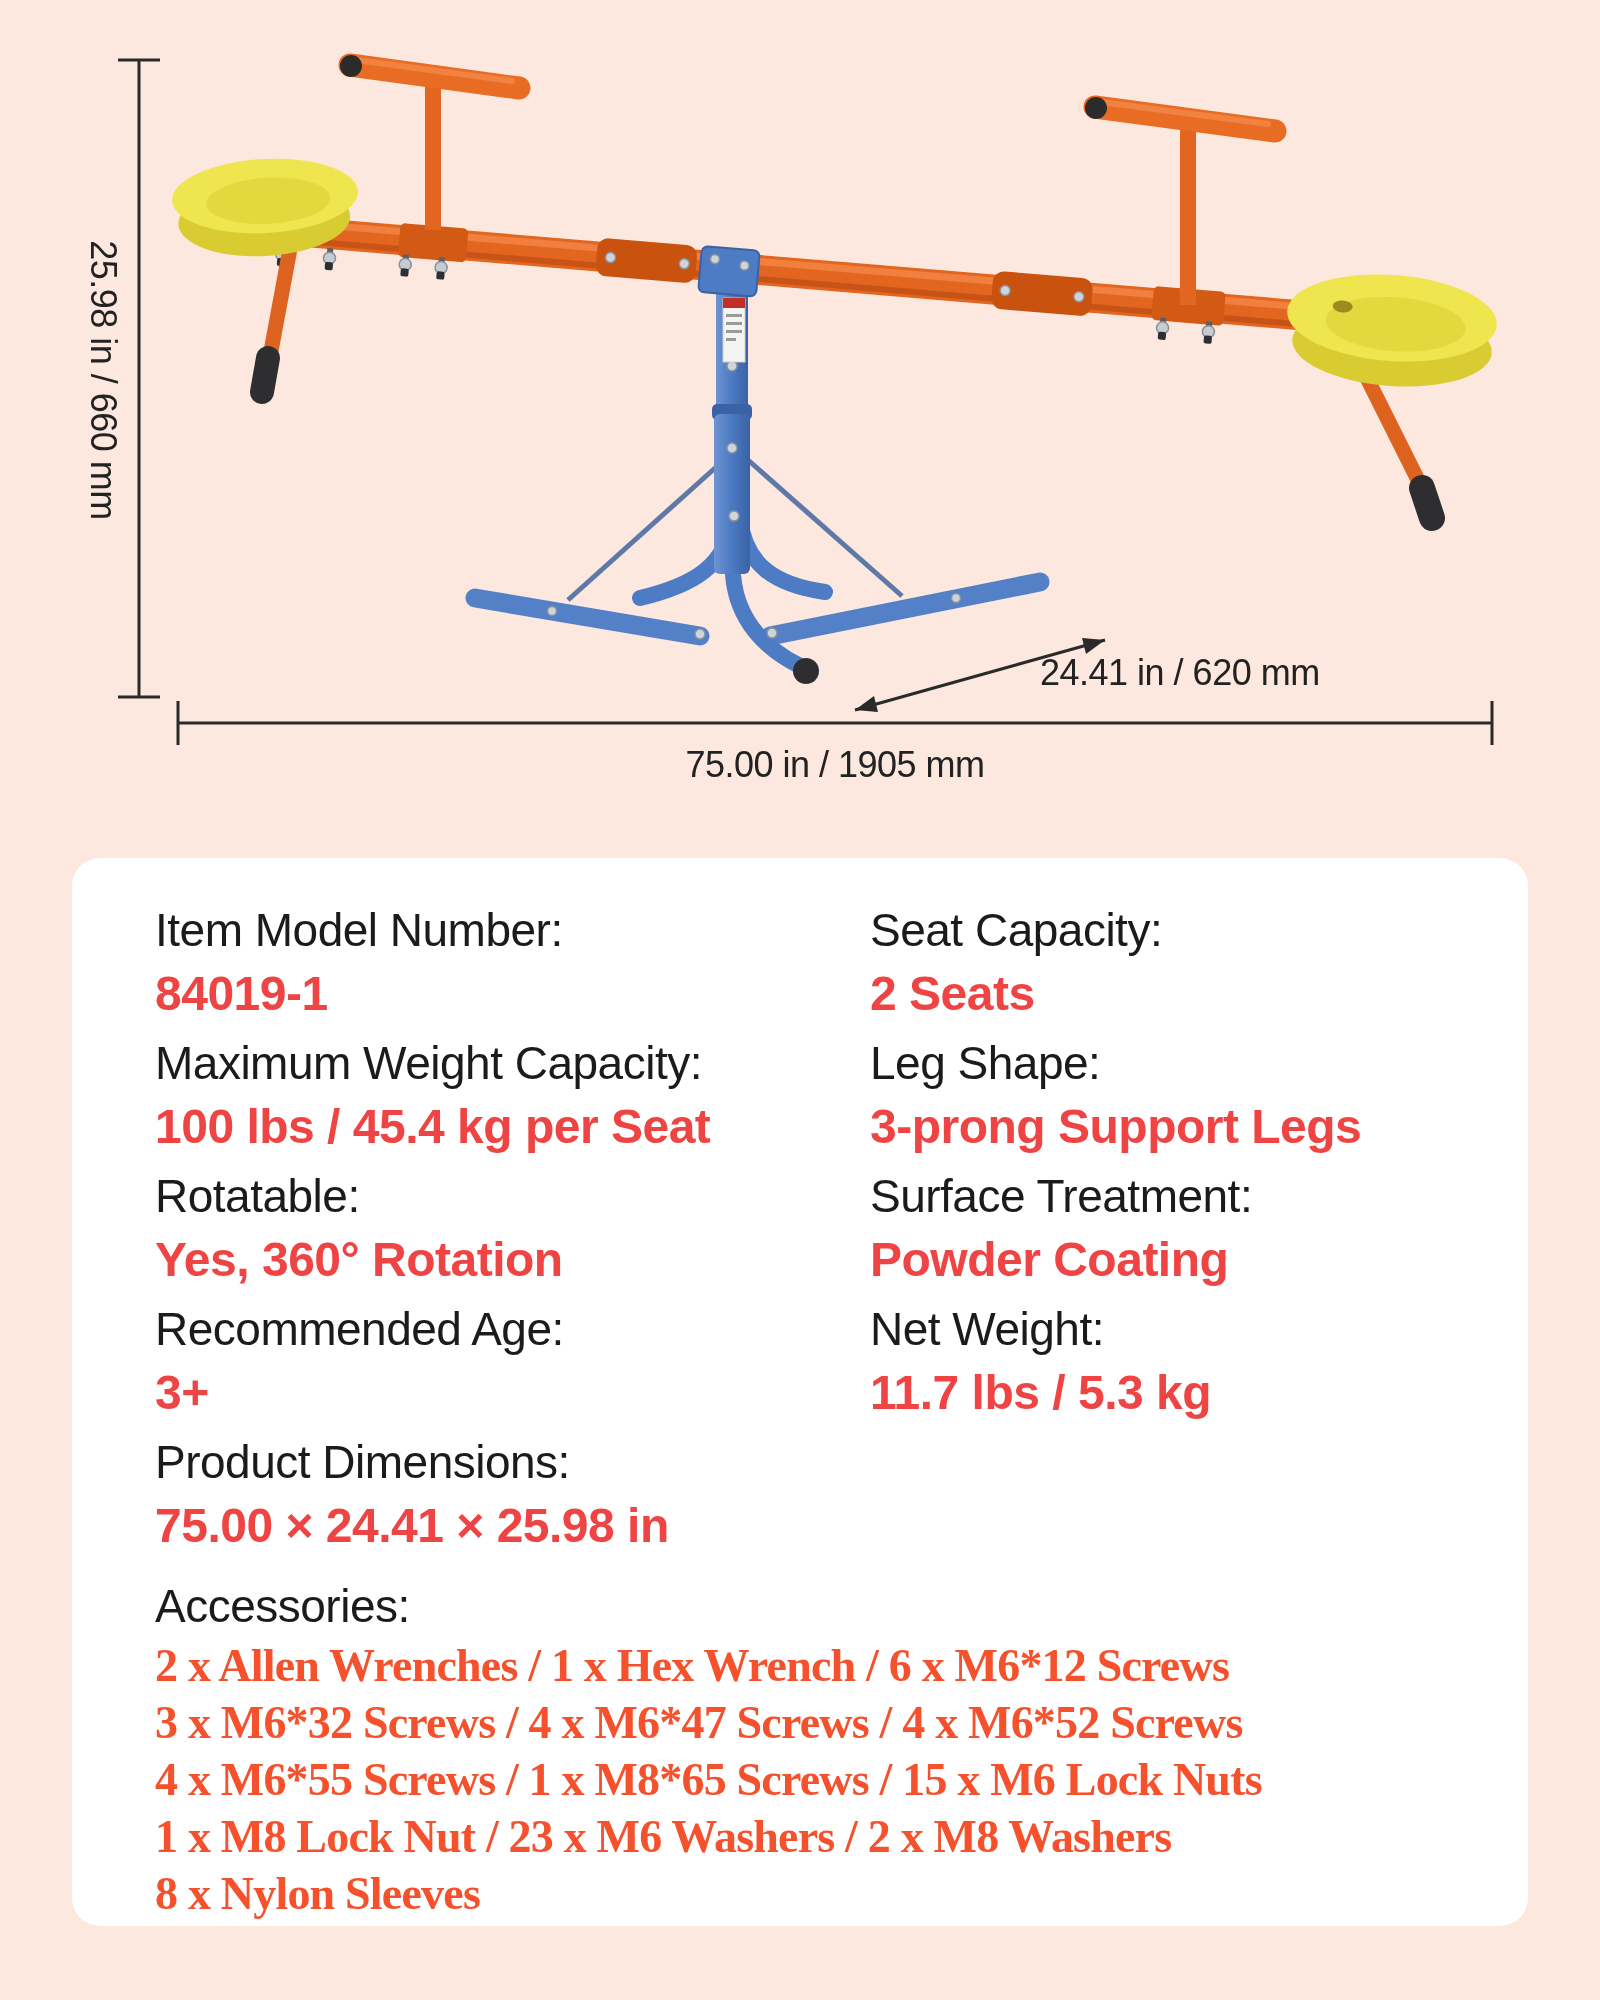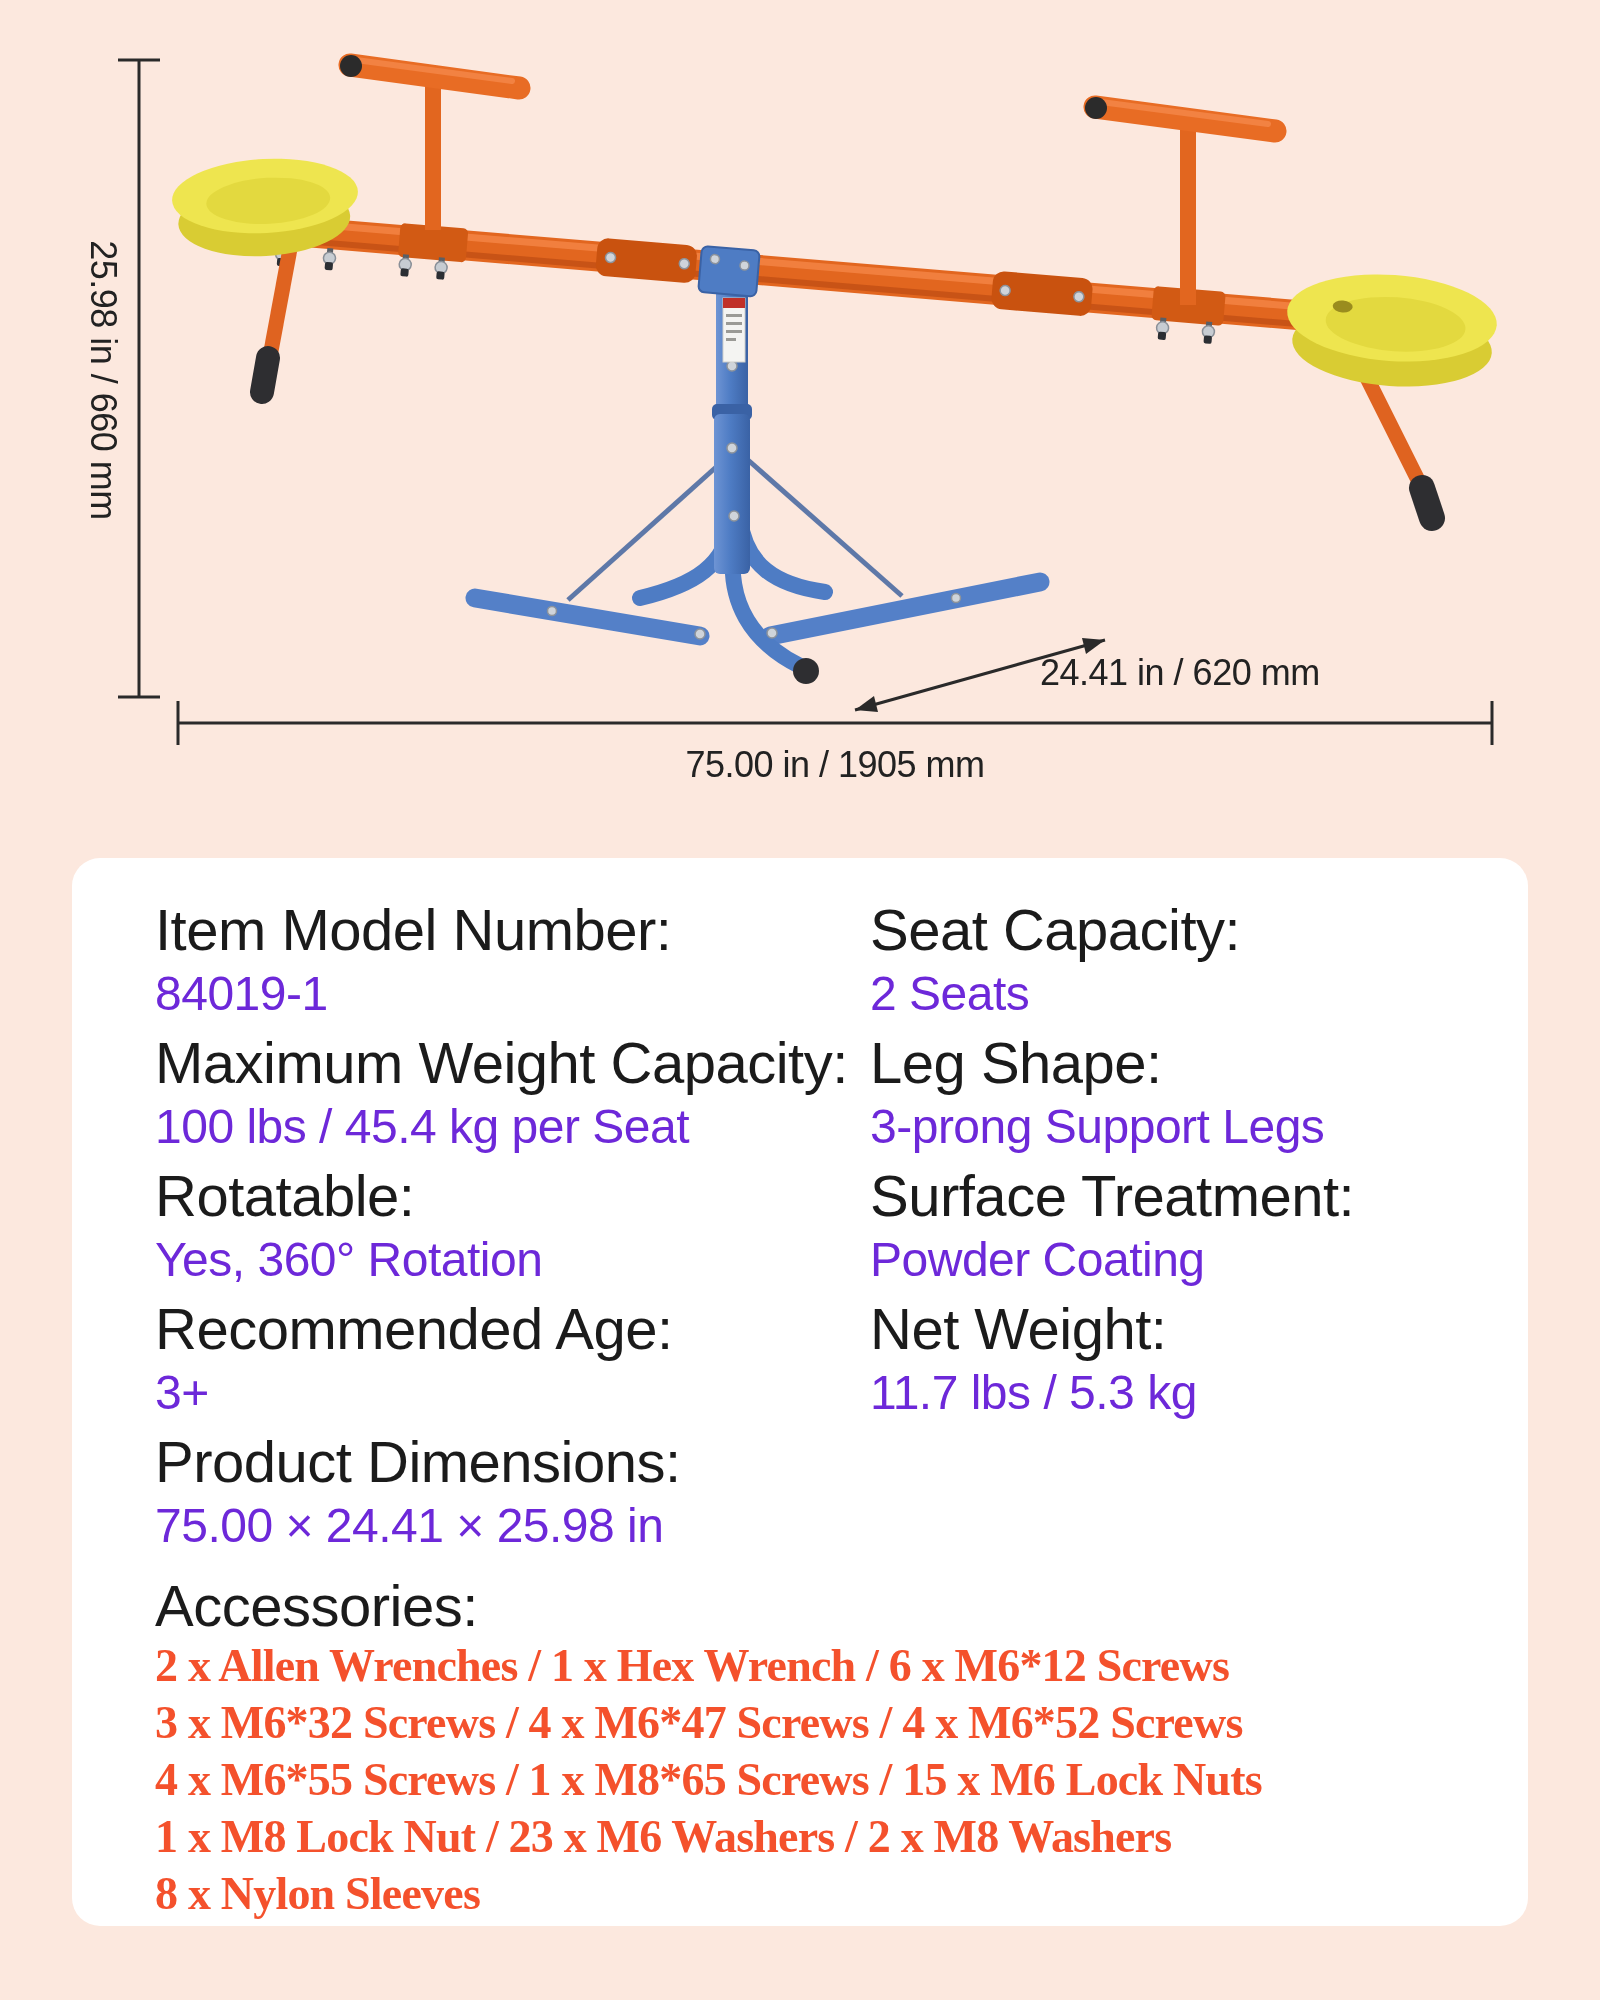--- a/index.html
+++ b/index.html
@@ -39,30 +39,30 @@
     box-sizing:border-box;
     padding:40px 36px 0 83px;
   }
   .spec-grid{
     display:grid;
     grid-template-columns:715px 1fr;
     grid-auto-rows:133px;
   }
   .cell{overflow:visible;white-space:nowrap;}
   .spec-label{
-    font-size:58px;
+    font-size:46px;
     line-height:64px;
     color:#1B1B1B;
     letter-spacing:-0.5px;
   }
   .spec-value{
     font-size:48px;
     line-height:64px;
-    font-weight:400;
-    color:#6d28d9;
+    font-weight:700;
+    color:#ef4444;
     letter-spacing:-0.5px;
   }
   .acc{margin-top:12px;}
   .acc .spec-label{line-height:62px;}
   .acc-line{
     font-size:46px;
     line-height:57px;
     font-weight:700;
     color:#F4512C;
     letter-spacing:-0.8px;

